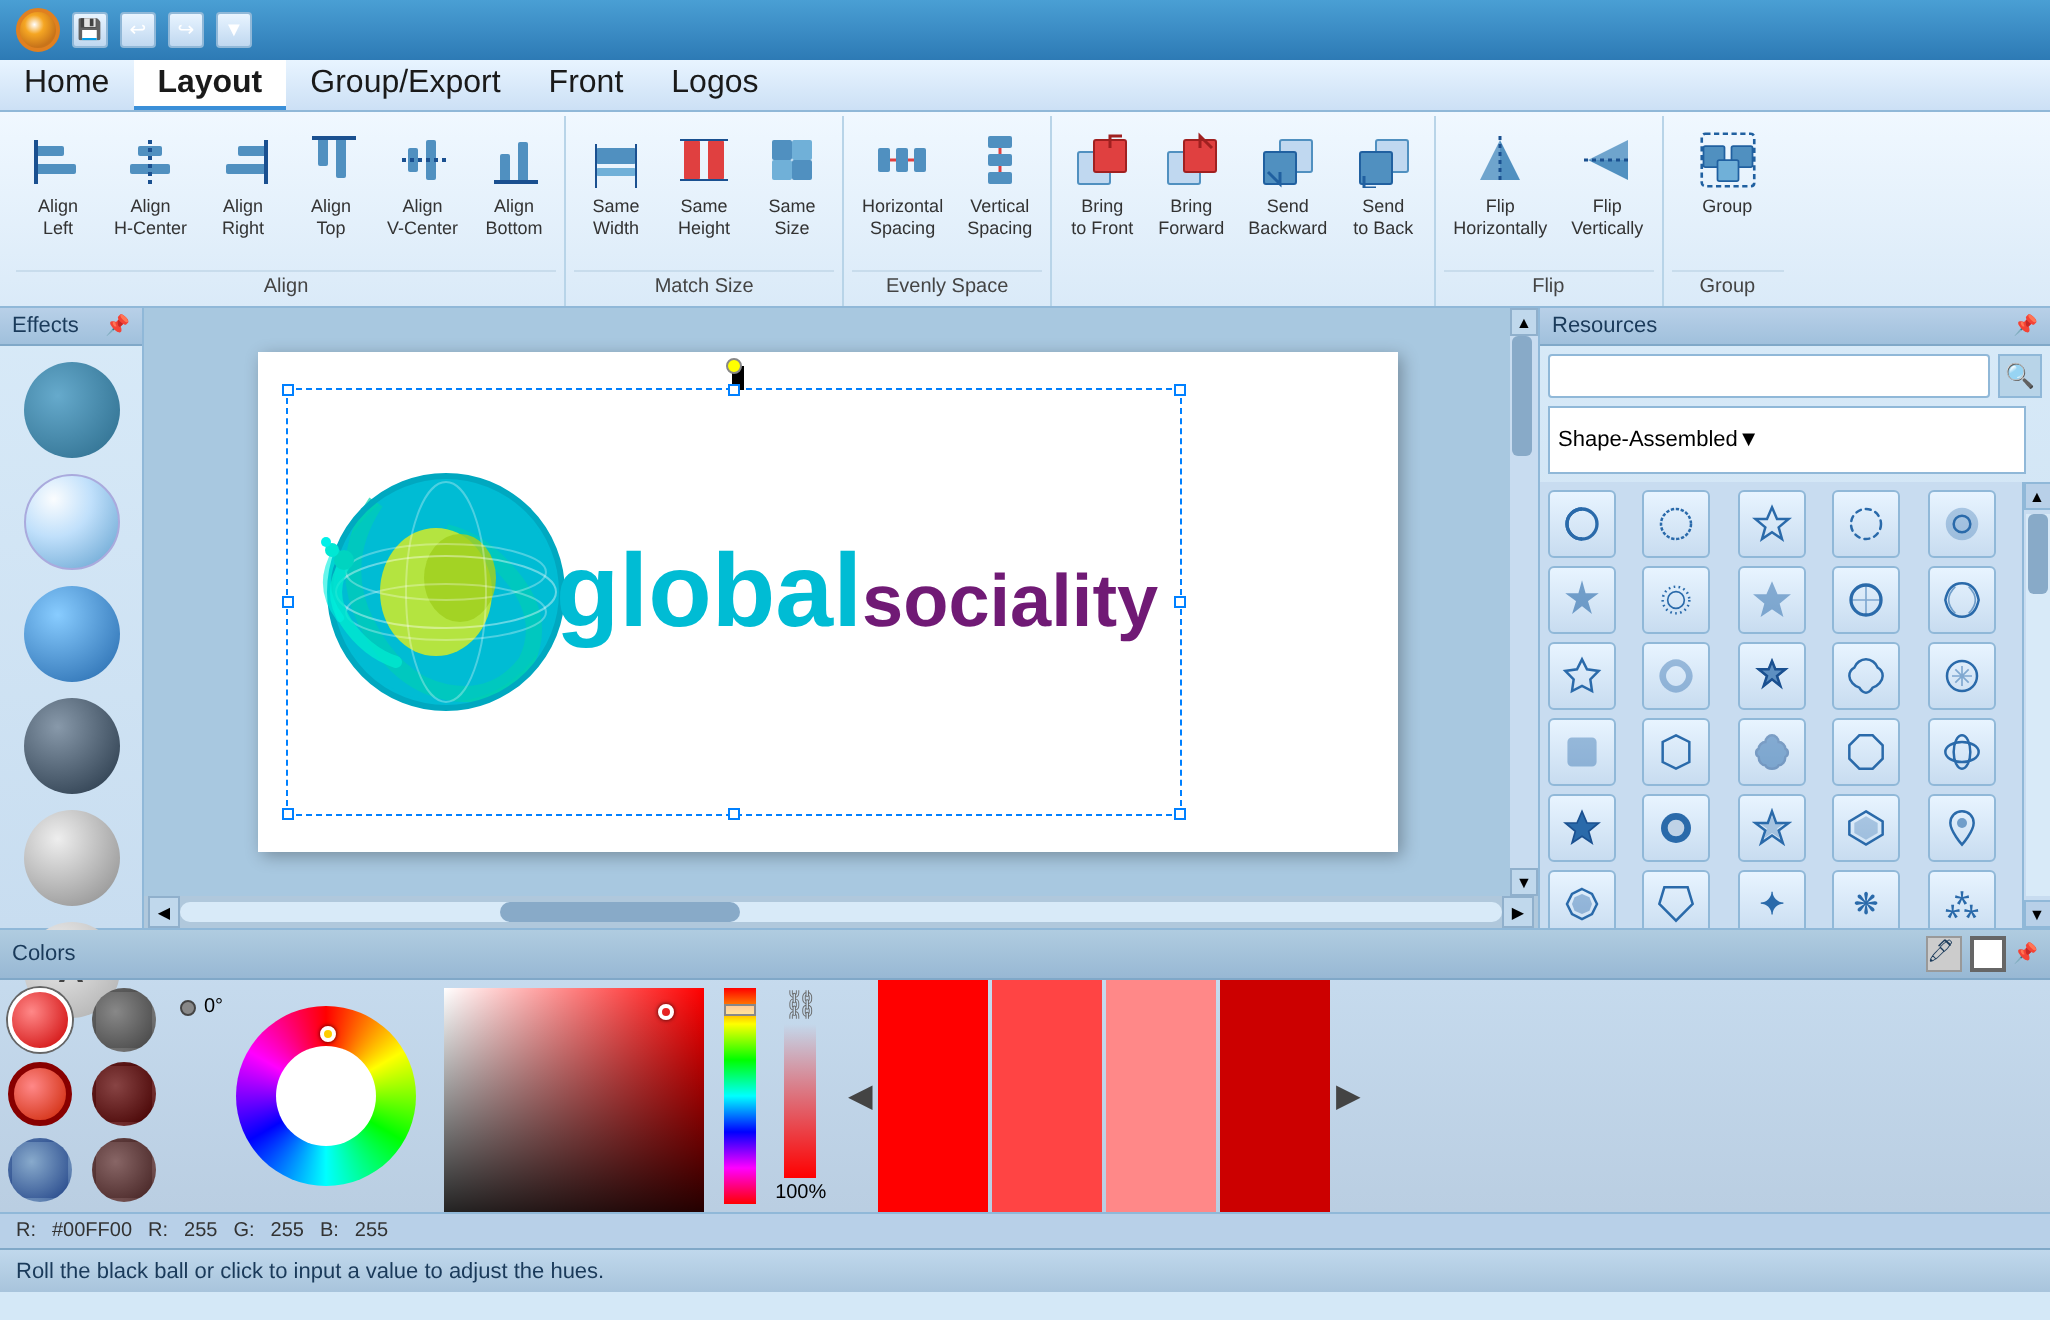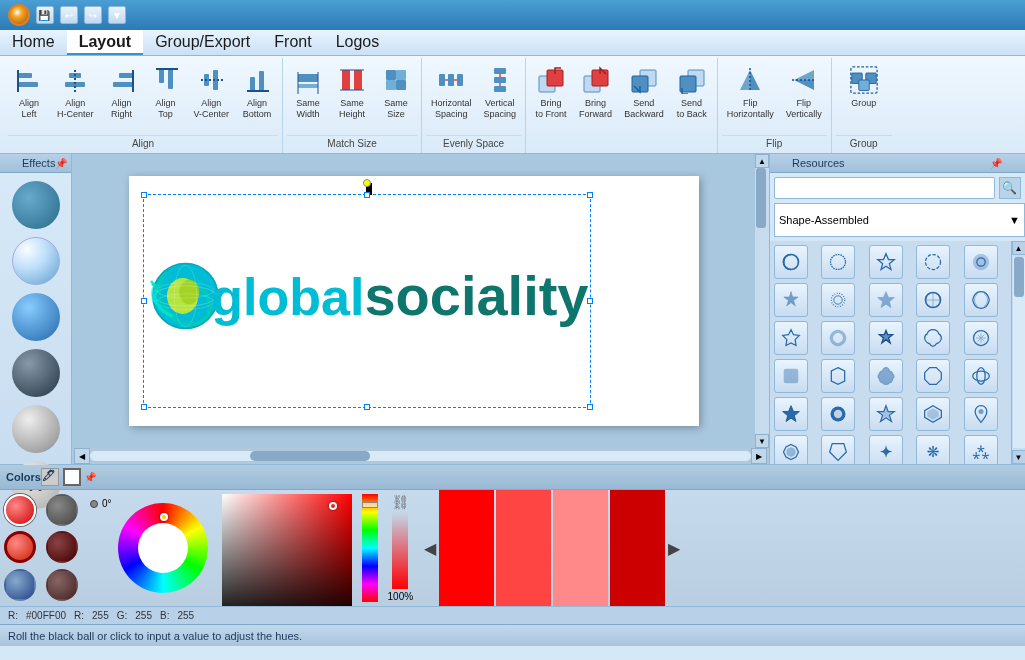--- a/index.html
+++ b/index.html
@@ -125,21 +125,21 @@
     
     .effects-panel {
       width: 72px;
       background: linear-gradient(to bottom, #d8eaf8, #c8ddf0);
       border-right: 1px solid #90b8d8;
       display: flex;
       flex-direction: column;
     }
     .panel-header {
       background: linear-gradient(to bottom, #b8d0e8, #a0c0dc);
-      padding: 3px 22px;
+      padding: 3px 6px;
       font-size: 11px;
       color: #1a3a5a;
       display: flex;
       justify-content: space-between;
       align-items: center;
       border-bottom: 1px solid #80a8c8;
     }
     .panel-pin { font-size: 10px; cursor: pointer; }
     .effects-items {
       display: flex;
@@ -309,29 +309,28 @@
       font-size: 11px;
     }
     .search-btn {
       width: 22px; height: 22px;
       background: #b8d4e8;
       border: 1px solid #90b8d8;
       display: flex; align-items: center; justify-content: center;
       cursor: pointer; font-size: 12px;
     }
     .resources-dropdown {
-      margin: 0 0 4px 4px;
+      margin: 0 12px 4px 4px;
       height: 22px;
       border: 1px solid #90b8d8;
       background: white;
       font-size: 11px;
       padding: 16px 4px;
       display: flex;
       align-items: center;
-      justify-content: space-between;
       cursor: pointer;
     }
     .shapes-grid {
       flex: 1;
       overflow-y: auto;
       padding: 4px;
       display: grid;
       grid-template-columns: repeat(5, 1fr);
       gap: 4px;
       background: #c8dcf0;
@@ -392,23 +391,23 @@
       border-top: 1px solid #90b8d8;
       display: flex;
       flex-direction: column;
     }
     .colors-header {
       background: linear-gradient(to bottom, #b0cce0, #98b8d4);
       padding: 3px 6px;
       font-size: 11px;
       color: #1a3a5a;
       display: flex;
+      justify-content: space-between;
       align-items: center;
       border-bottom: 1px solid #80a8c8;
-      font-weight: bold;
     }
     .colors-header-right { display: flex; gap: 4px; align-items: center; }
     .colors-content {
       display: flex;
       flex: 1;
       padding: 4px;
       gap: 6px;
       overflow: hidden;
     }
     .color-presets {
@@ -867,21 +866,21 @@
               <path d="M10,45 Q0,62 12,78" fill="none" stroke="#00f0e0" stroke-width="4" stroke-linecap="round" opacity="0.6"></path>
 
               <circle cx="14" cy="49" r="5" fill="#00d4c0"></circle>
               <circle cx="8" cy="44" r="3.5" fill="#00e8d4"></circle>
               <circle cx="5" cy="40" r="2.5" fill="#00f0e8"></circle>
             </svg>
 
             <div style="display:flex; flex-direction:column; margin-left:-10px;">
               <div style="display:flex; align-items:baseline;">
                 <span style="font-size:52px; font-weight:bold; color:#00bcd4; font-family:Arial,sans-serif; line-height:1;">global</span>
-                <span style="font-size:56px; font-weight:bold; color:#0f766e; font-family:Arial,sans-serif; line-height:1;">sociality</span>
+                <span style="font-size:37px; font-weight:bold; color:#701a75; font-family:Arial,sans-serif; line-height:1;">sociality</span>
               </div>
             </div>
           </div>
 
         </div>
       </div>
 
       <div class="canvas-vscroll">
         <div class="cvscroll-arrow">▲</div>
         <div class="cvscroll-track">

